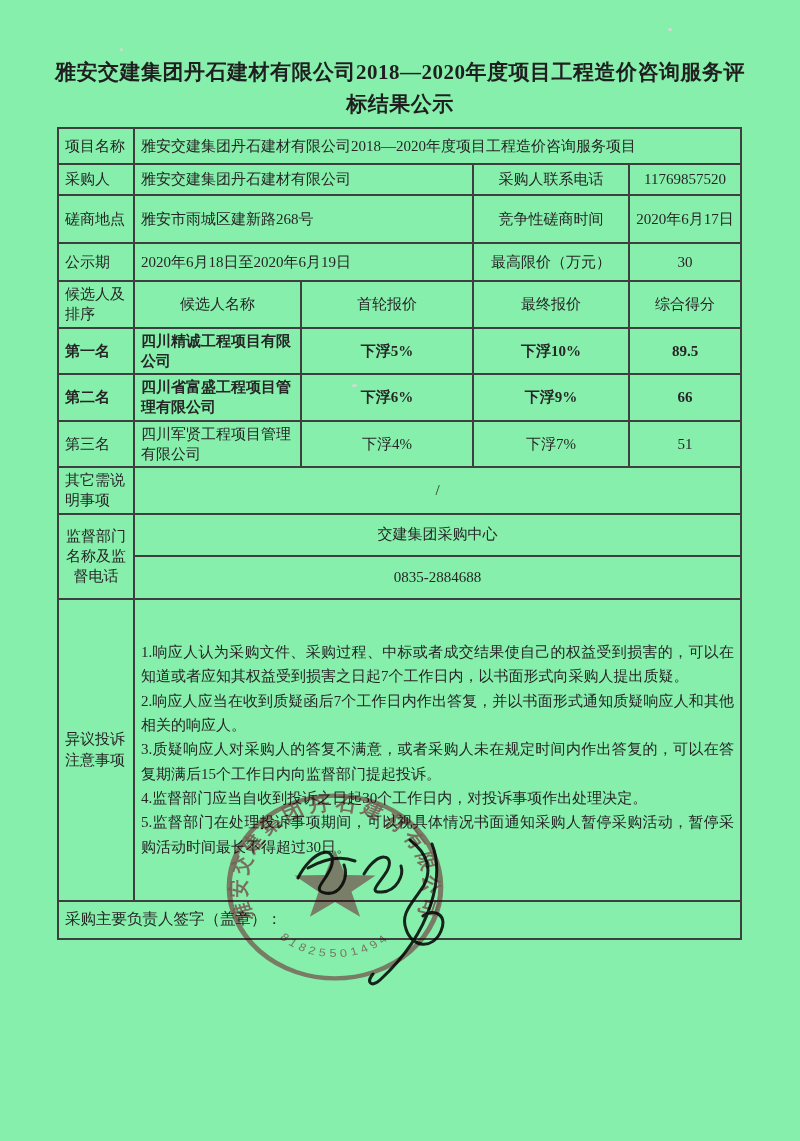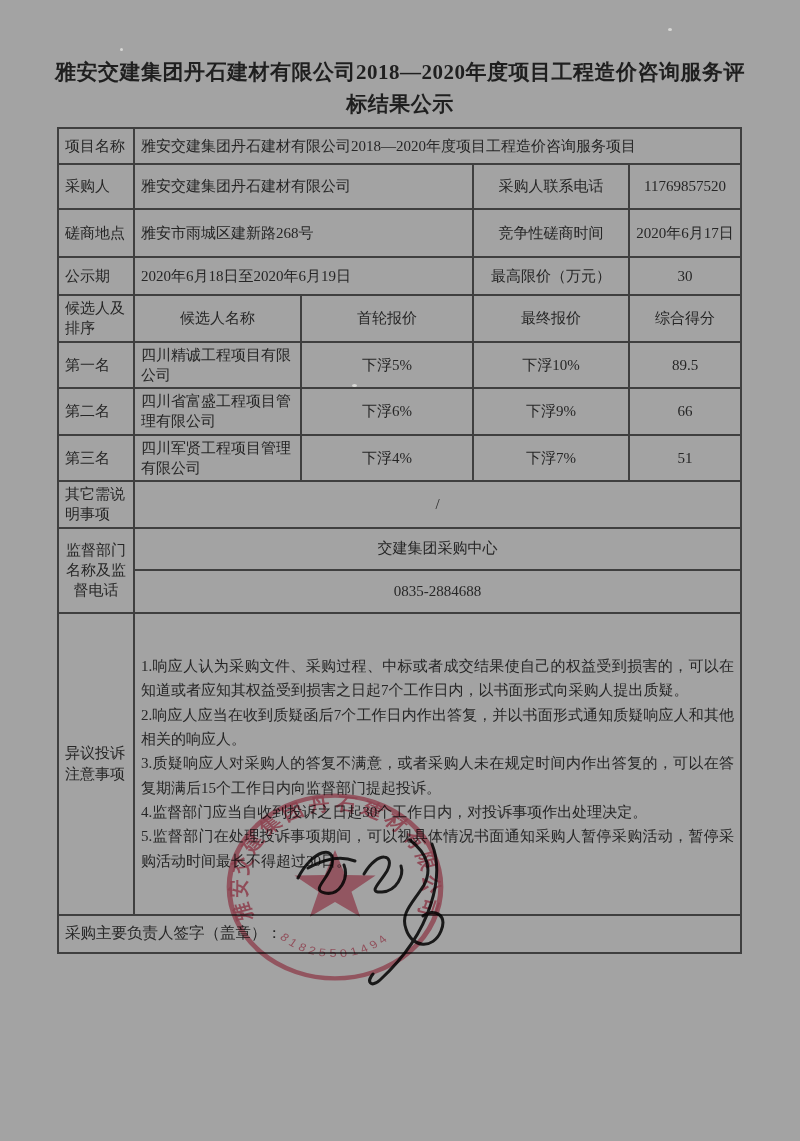--- a/index.html
+++ b/index.html
@@ -1,20 +1,20 @@
 <!DOCTYPE html>
 <html><head>
 <meta charset="utf-8">
 <style>
   html,body{margin:0;padding:0;}
   body{background:#ffffff;}
   .page{
     position:relative;
     width:800px;height:1141px;
-    background:#a3a3a3;
+    background:#86efac;
     font-family:"Liberation Serif","DejaVu Serif",serif;
     color:#2b2b2b;
     overflow:hidden;
   }
   .doc-title{
     position:absolute;top:57px;left:48px;width:704px;
     text-align:center;
     font-size:21px;font-weight:bold;
     line-height:1.5;letter-spacing:0.5px;
     color:#1f1f1f;
@@ -28,25 +28,25 @@
   table.main td{
     border:2px solid #3f3f3f;
     padding:2px 6px;
     vertical-align:middle;
     line-height:1.35;
     word-break:break-all;
   }
   td.ctr{text-align:center;}
   td.lbl{padding-left:5px;padding-right:3px;}
   tr.r-project{height:36px;}
-  tr.r-purchaser{height:45px;}
+  tr.r-purchaser{height:31px;}
   tr.r-venue{height:48px;}
   tr.r-period{height:38px;}
   tr.r-chead{height:39px;}
-  tr.r-cand{height:42px;}
+  tr.r-cand{height:42px;font-weight:bold;}
   tr.r-cand3{height:41px;}
   tr.r-other{height:38px;}
   tr.r-sup1{height:42px;}
   tr.r-sup2{height:43px;}
   tr.r-objection{height:302px;}
   tr.r-sign{height:38px;}
   td.objection-cell{padding:8px 10px 8px 9px;}
   .objection-item{
     line-height:1.62;
     text-align:justify;

